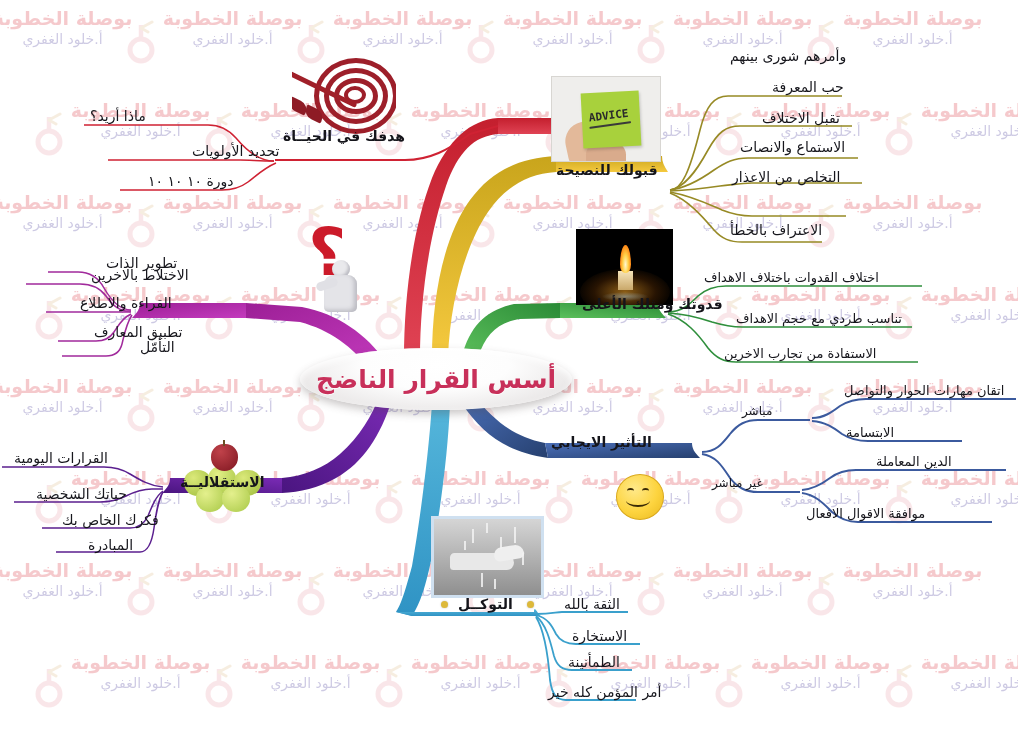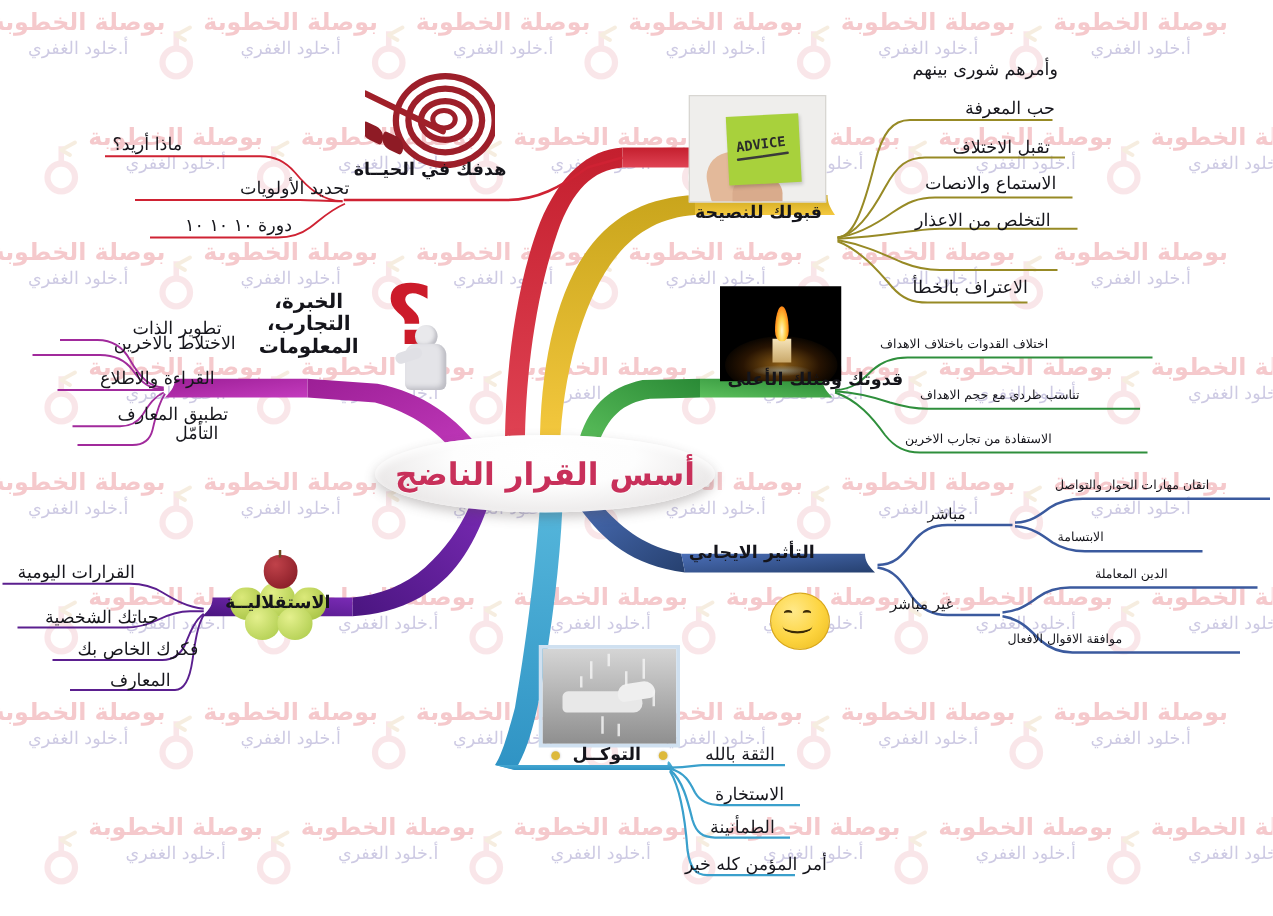--- a/index.html
+++ b/index.html
@@ -33,21 +33,21 @@
   .center-node span{
     color:#c8305a;font-size:25px;font-weight:bold;letter-spacing:.3px;
     text-shadow:0 1px 0 rgba(255,255,255,.8);
   }
 
   
   .lbl{position:absolute;z-index:5;white-space:nowrap;}
   .main-lbl{font-weight:bold;font-size:14px;color:#15151b;letter-spacing:.5px;}
   .main-lbl.multi{line-height:1.12;font-size:16px;white-space:normal;text-align:center;}
   .sub-lbl{font-size:14px;color:#16161c;}
-  .sub-lbl.sm{font-size:10px;}
+  .sub-lbl.sm{font-size:13px;}
   .mid-lbl{font-size:12px;color:#16161c;}
 
   
   .pic{position:absolute;z-index:4;overflow:hidden;}
 
   
   .advice{left:551px;top:76px;width:108px;height:84px;background:#efeeec;border:1px solid #d8d6d2;}
   .advice .hand{position:absolute;left:14px;bottom:-6px;width:46px;height:46px;background:#e3b99a;border-radius:42% 42% 30% 30%;transform:rotate(-12deg);}
   .advice .hand2{position:absolute;left:34px;bottom:-14px;width:40px;height:34px;background:#d9ab8c;border-radius:40%;}
   .advice .note{position:absolute;left:30px;top:15px;width:58px;height:55px;background:#a8d13c;transform:rotate(-3deg);box-shadow:1px 2px 3px rgba(0,0,0,.18);}
@@ -710,23 +710,20 @@
       <div class="drop" style="left: 60px; top: 60px; height: 10px;"></div>
       <div class="drop" style="left: 88px; top: 34px; height: 12px;"></div>
       <div class="drop" style="left: 30px; top: 22px; height: 9px;"></div>
     </div>
 
   <div class="bullet" style="left:441px;top:601px;"></div>
   <div class="bullet" style="left:527px;top:601px;"></div>
 
   <div class="lbl main-lbl" style="left:283px;top:128px;">هدفك في الحيــاة</div>
 
-  <div class="lbl main-lbl multi" style="left:206px;top:232px;width:82px;">
-    <span>الخبرة، التجارب، المعلومات</span>
-  </div>
 
   <div class="lbl main-lbl" style="left:180px;top:474px;">الاستقلاليــة</div>
 
   <div class="lbl main-lbl" style="left:556px;top:162px;">قبولك للنصيحة</div>
 
   <div class="lbl main-lbl" style="left:582px;top:296px;">قدوتك ومثلك الأعلى</div>
 
   <div class="lbl main-lbl" style="left:551px;top:434px;">التأثير الايجابي</div>
 
   <div class="lbl main-lbl" style="left:458px;top:596px;">التوكــل</div>
@@ -737,21 +734,21 @@
 
   <div class="lbl sub-lbl" style="left:106px;top:255px;">تطوير الذات</div>
   <div class="lbl sub-lbl" style="left:91px;top:267px;">الاختلاط بالاخرين</div>
   <div class="lbl sub-lbl" style="left:80px;top:295px;">القراءة والاطلاع</div>
   <div class="lbl sub-lbl" style="left:94px;top:324px;">تطبيق المعارف</div>
   <div class="lbl sub-lbl" style="left:140px;top:339px;">التأمّل</div>
 
   <div class="lbl sub-lbl" style="left:14px;top:450px;">القرارات اليومية</div>
   <div class="lbl sub-lbl" style="left:36px;top:486px;">حياتك الشخصية</div>
   <div class="lbl sub-lbl" style="left:62px;top:512px;">فكرك الخاص بك</div>
-  <div class="lbl sub-lbl" style="left:88px;top:537px;">المعارف</div>
+  <div class="lbl sub-lbl" style="left:88px;top:537px;">المبادرة</div>
 
   <div class="lbl sub-lbl" style="left:730px;top:48px;">وأمرهم شورى بينهم</div>
   <div class="lbl sub-lbl" style="left:772px;top:79px;">حب المعرفة</div>
   <div class="lbl sub-lbl" style="left:762px;top:110px;">تقبل الاختلاف</div>
   <div class="lbl sub-lbl" style="left:740px;top:139px;">الاستماع والانصات</div>
   <div class="lbl sub-lbl" style="left:732px;top:169px;">التخلص من الاعذار</div>
   <div class="lbl sub-lbl" style="left:730px;top:222px;">الاعتراف بالخطأ</div>
 
   <div class="lbl sub-lbl sm" style="left:704px;top:270px;">اختلاف القدوات باختلاف الاهداف</div>
   <div class="lbl sub-lbl sm" style="left:736px;top:311px;">تناسب طردي مع حجم الاهداف</div>

